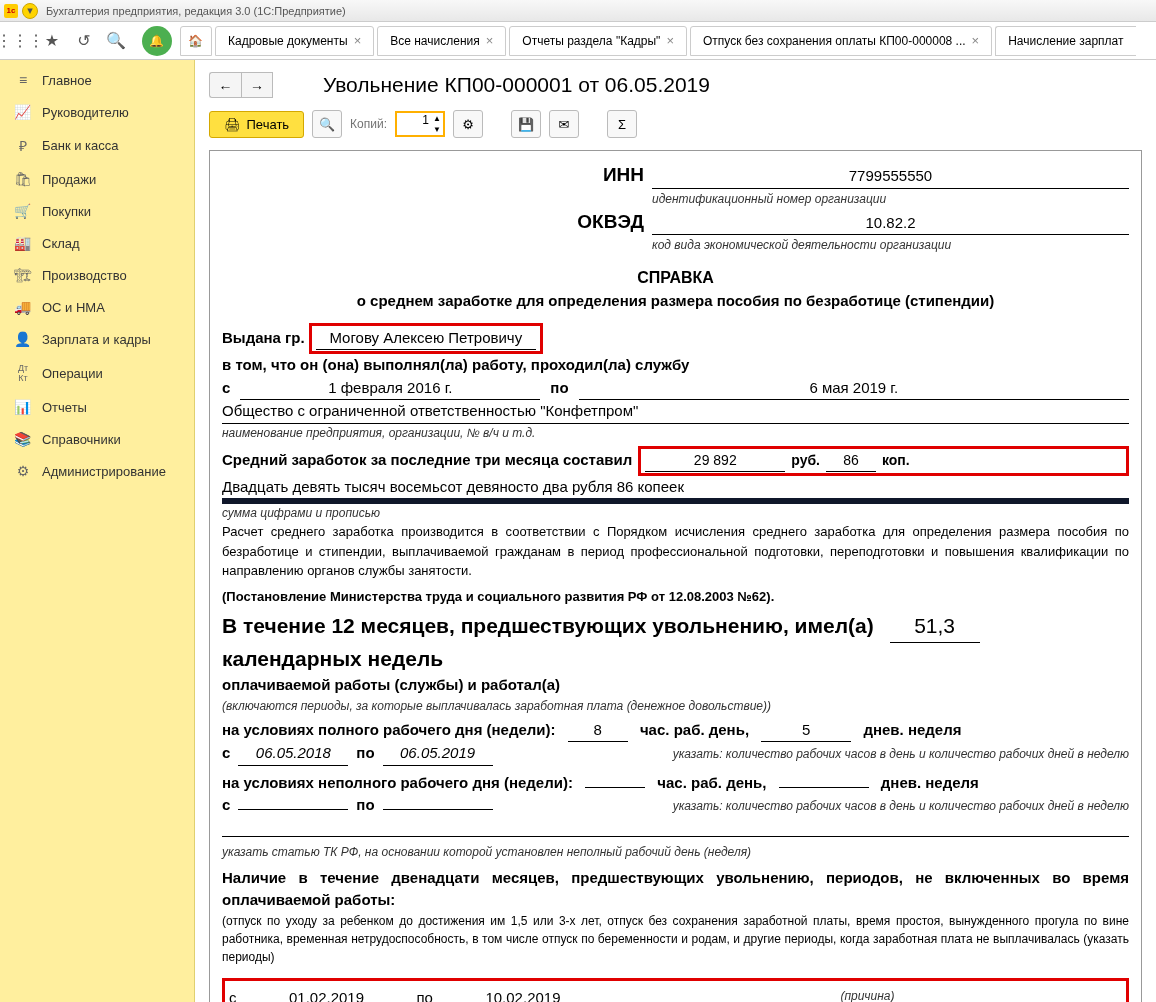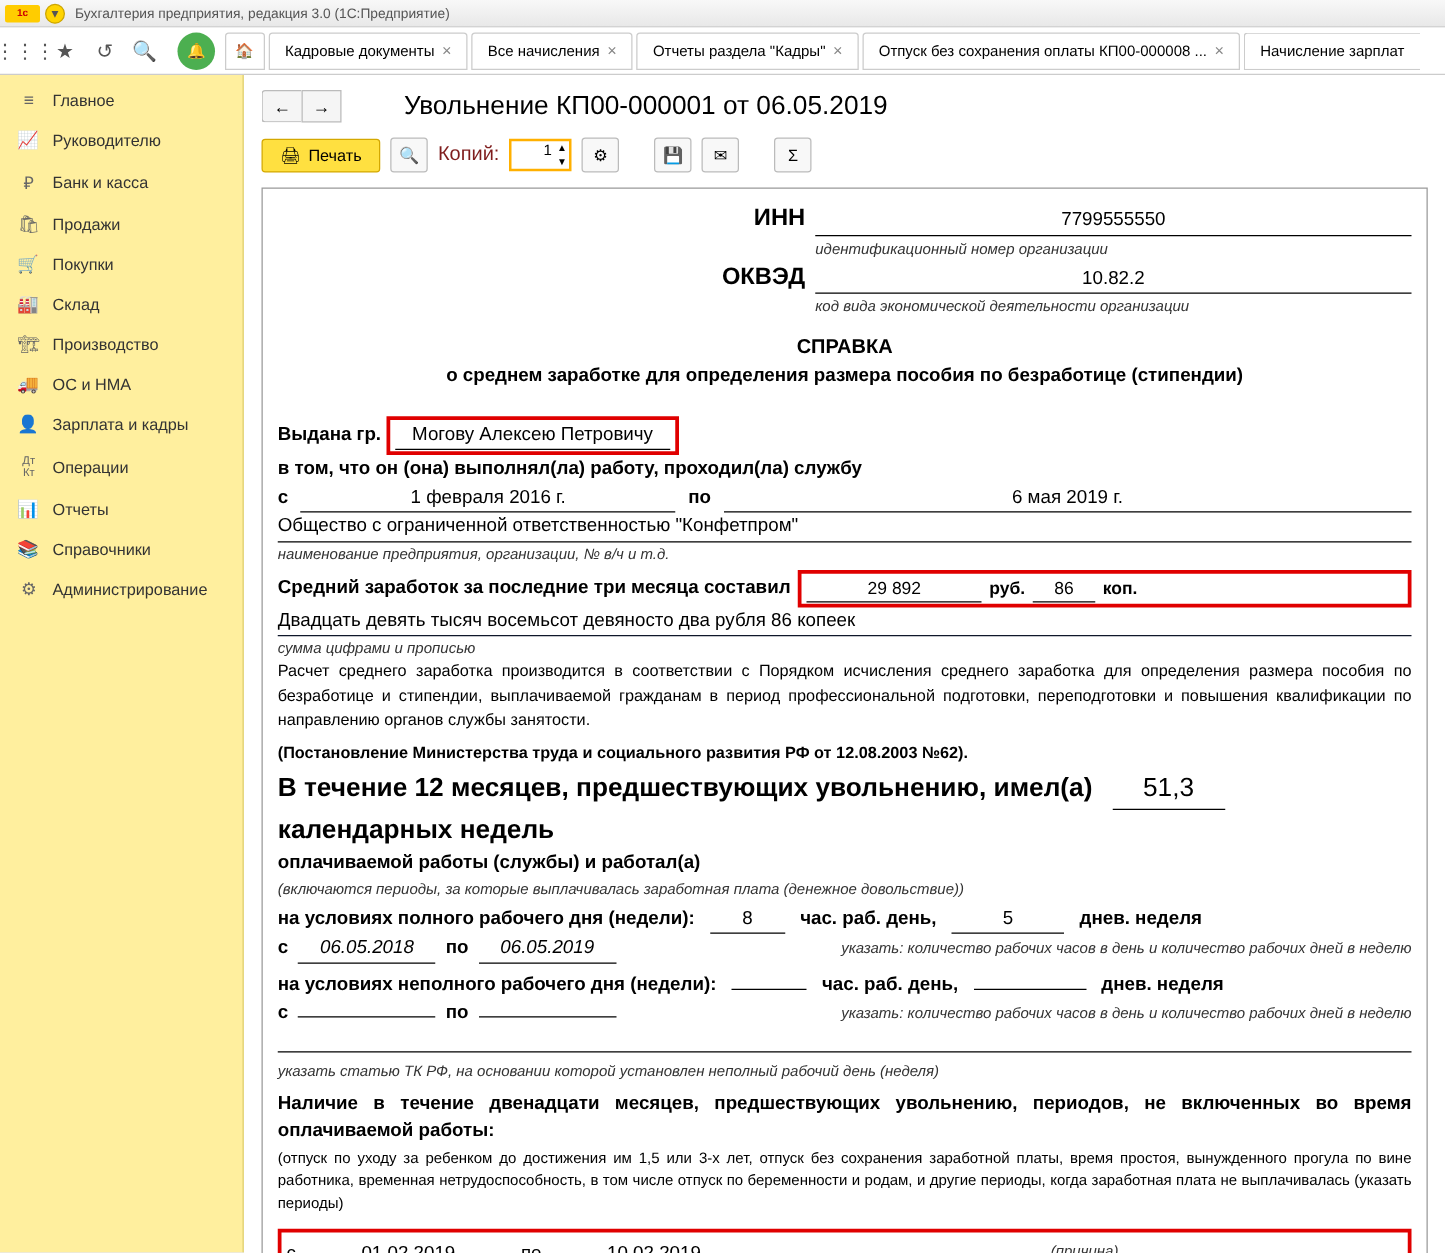--- a/index.html
+++ b/index.html
@@ -1,47 +1,47 @@
 <!DOCTYPE html>
 <html><head>
 <meta charset="utf-8">
 <style>
 * { box-sizing: border-box; margin: 0; padding: 0; }
 body { font-family: Arial, sans-serif; font-size: 12px; background: #e8e8e8; overflow: hidden; }
 .title-bar { height: 22px; background: linear-gradient(#f8f8f8,#e8e8e8); border-bottom: 1px solid #ccc; display: flex; align-items: center; padding: 0 4px; font-size: 11px; color: #555; }
-.title-bar .logo { width:28px; height:14px; background:#ffcc00; border-radius:2px; margin-right:4px; font-size:8px; text-align:center; line-height:14px; color:#c00; font-weight:bold;}
+.title-bar .logo { width:14px; height:14px; background:#ffcc00; border-radius:2px; margin-right:4px; font-size:8px; text-align:center; line-height:14px; color:#c00; font-weight:bold;}
 .title-bar .dd { width:16px; height:16px; background:#ffd400; border-radius:50%; margin-right:8px; display:inline-flex; align-items:center; justify-content:center; border:1px solid #cca500;}
 .top-toolbar { height: 38px; background:#fff; border-bottom:1px solid #ccc; display:flex; align-items:center; padding:0 6px; }
 .ttb-btn { width:28px; height:28px; display:flex; align-items:center; justify-content:center; margin-right:4px; color:#555; font-size:16px; cursor:pointer; border-radius:3px;}
 .bell { width:30px; height:30px; border-radius:50%; background:#4caf50; color:#fff; display:flex; align-items:center; justify-content:center; margin:0 8px;}
 .tab { height:30px; padding:0 12px; border:1px solid #ccc; border-radius:3px 3px 0 0; background:#fff; display:flex; align-items:center; margin-right:3px; font-size:12px; white-space:nowrap; cursor:pointer;}
 .tab .x { margin-left:6px; color:#888; font-size:13px;}
 .home-tab { width:32px; justify-content:center; }
 .main { display:flex; height: calc(100vh - 60px); }
 .sidebar { width:195px; background:#ffef9e; border-right:1px solid #e0d070; padding-top:4px;}
 .sb-item { display:flex; align-items:center; padding:8px 14px; font-size:13px; color:#333; cursor:pointer;}
 .sb-item .ic { width:18px; margin-right:10px; color:#666; font-size:14px; text-align:center;}
 .content { flex:1; background:#fff; overflow:auto; position:relative;}
 .nav-back { display:flex; align-items:center; padding:12px 14px 4px;}
 .nav-btn { width:32px; height:26px; border:1px solid #bbb; background:#f5f5f5; display:flex; align-items:center; justify-content:center; cursor:pointer; font-size:14px;}
 .nav-btn:first-child{border-radius:3px 0 0 3px; border-right:none;}
 .nav-btn:last-child{border-radius:0 3px 3px 0;}
 .doc-title { font-size:21px; font-weight:normal; margin-left:50px;}
 .doc-toolbar { display:flex; align-items:center; padding:8px 14px; gap:8px;}
 .print-btn { background:#ffe040; border:1px solid #d4a800; padding:5px 14px; border-radius:3px; display:flex; align-items:center; gap:6px; font-size:13px; cursor:pointer;}
 .tbtn { width:30px; height:28px; border:1px solid #bbb; background:#f8f8f8; border-radius:3px; display:flex; align-items:center; justify-content:center; cursor:pointer; font-size:13px;}
-.copies-lbl { font-size:16px; color:#7f1d1d;}
+.copies-lbl { font-size:12px; color:#737373;}
 .copies-inp { width:50px; height:26px; border:2px solid #ffb000; text-align:right; padding-right:14px; position:relative;}
 .doc-body { margin:4px 14px 14px; border:1px solid #999; padding:10px 12px 20px; font-size:14px; line-height:1.5;}
 .row { display:flex; align-items:baseline; }
 .lbl-r { text-align:right; width:430px; font-weight:bold; font-size:19px; padding-right:8px;}
 .val-line { flex:1; border-bottom:1px solid #000; text-align:center; font-size:15px;}
 .cap { text-align:left; font-style:italic; font-size:12px; color:#333;}
 .h-title { text-align:center; font-weight:bold; font-size:16px; margin-top:12px;}
-.h-sub { text-align:center; font-weight:bold; font-size:15px; margin-bottom:20px;}
+.h-sub { text-align:center; font-weight:bold; font-size:15px; margin-bottom:10px;}
 .bold { font-weight:bold; }
 .redbox { border:3px solid #e00000; padding:1px 4px; display:inline-block;}
 .und { border-bottom:1px solid #000; display:inline-block; text-align:center;}
 .smnote { font-size:12px; font-style:italic; color:#333;}
 .just { text-align:justify; font-size:13px;}
 </style>
 </head>
 <body>
 
 <div class="title-bar">
@@ -194,21 +194,21 @@
 
       <div class="row" style="align-items:center;margin-top:4px">
         <span class="bold" style="font-size:15px">Средний заработок за последние три месяца составил</span>
         <span class="redbox" style="margin-left:6px;flex:1;display:flex;align-items:baseline;gap:6px">
           <span class="und" style="width:140px">29 892</span>
           <span class="bold">руб.</span>
           <span class="und" style="width:50px">86</span>
           <span class="bold">коп.</span>
         </span>
       </div>
-      <div style="border-bottom:1px solid #0f172a;font-size:15px">Двадцать девять тысяч восемьсот девяносто два рубля 86 копеек</div>
+      <div style="border-bottom:6px solid #0f172a;font-size:15px">Двадцать девять тысяч восемьсот девяносто два рубля 86 копеек</div>
       <div class="cap">сумма цифрами и прописью</div>
       <div class="just">Расчет среднего заработка производится в соответствии с Порядком исчисления среднего заработка для определения размера пособия по безработице и стипендии, выплачиваемой гражданам в период профессиональной подготовки, переподготовки и повышения квалификации по направлению органов службы занятости.</div>
       <div class="bold" style="font-size:13px;margin-top:6px">(Постановление Министерства труда и социального развития РФ от 12.08.2003 №62).</div>
 
       <div style="font-size:21px;margin-top:4px">
         <span class="bold">В течение 12 месяцев, предшествующих увольнению, имел(а)</span>
         <span class="und" style="width:90px;margin:0 10px">51,3</span>
         <span class="bold">календарных недель</span>
       </div>
       <div class="bold" style="font-size:15px">оплачиваемой работы (службы) и работал(а)</div>

